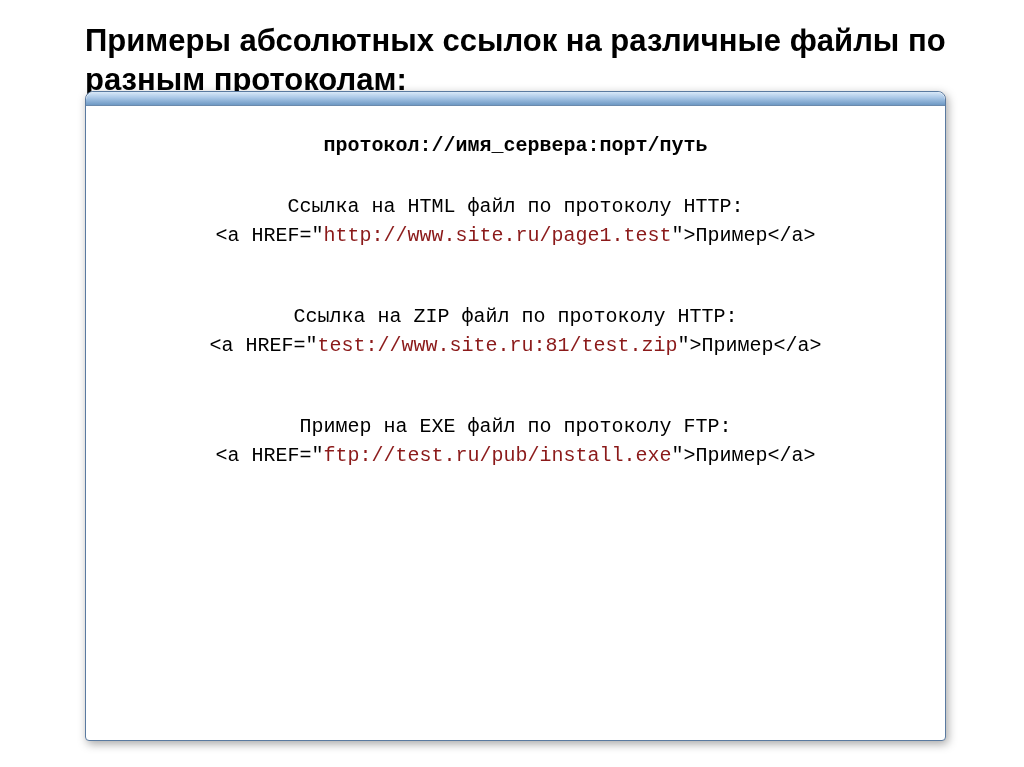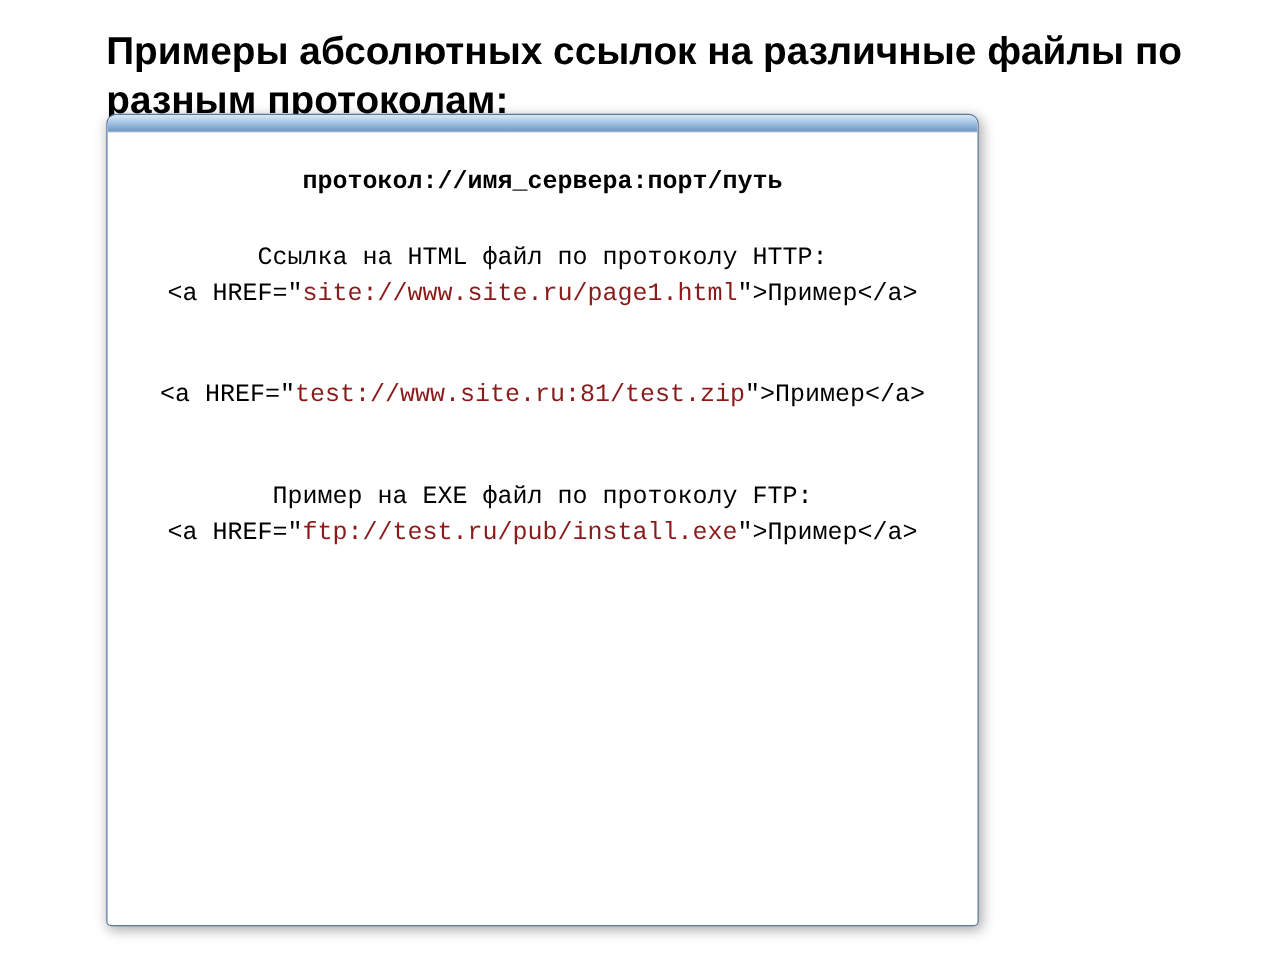--- a/index.html
+++ b/index.html
@@ -21,21 +21,21 @@
       right: 60px;
       font-size: 31px;
       font-weight: bold;
       color: #000;
       line-height: 1.25;
     }
     .window-frame {
       position: absolute;
       top: 91px;
       left: 85px;
-      width: 698px;
+      width: 861px;
       height: 650px;
       background: #ffffff;
       border: 1px solid #5a7aa0;
       border-radius: 8px 8px 4px 4px;
       box-shadow: 2px 3px 10px rgba(0,0,0,0.35);
       overflow: hidden;
     }
     .title-bar {
       height: 14px;
       background: linear-gradient(to bottom, #d8e8f8 0%, #a8c6e6 45%, #6e99c4 100%);
@@ -78,24 +78,25 @@
 <div class="title">Примеры абсолютных ссылок на различные файлы по разным протоколам:</div>
 
 <div class="window-frame">
   <div class="title-bar"></div>
   <div class="content">
 
     <div class="template-line">протокол://имя_сервера:порт/путь</div>
 
     <div class="example-block">
       <div class="desc-line">Ссылка на HTML файл по протоколу HTTP:</div>
-      <div class="code-line"><span>&lt;a HREF="</span><span class="url">site://www.site.ru/page1.html</span><span>"&gt;Пример&lt;/a&gt;</span></div>
+      <div class="code-line"><span>&lt;a HREF="</span><span class="url">http://www.site.ru/page1.test</span><span>"&gt;Пример&lt;/a&gt;</span></div>
     </div>
 
     <div class="example-block">
+      <div class="desc-line">Ссылка на ZIP файл по протоколу HTTP:</div>
       <div class="code-line"><span>&lt;a HREF="</span><span class="url">test://www.site.ru:81/test.zip</span><span>"&gt;Пример&lt;/a&gt;</span></div>
     </div>
 
     <div class="example-block">
       <div class="desc-line">Пример на EXE файл по протоколу FTP:</div>
       <div class="code-line"><span>&lt;a HREF="</span><span class="url">ftp://test.ru/pub/install.exe</span><span>"&gt;Пример&lt;/a&gt;</span></div>
     </div>
 
 
   </div>

